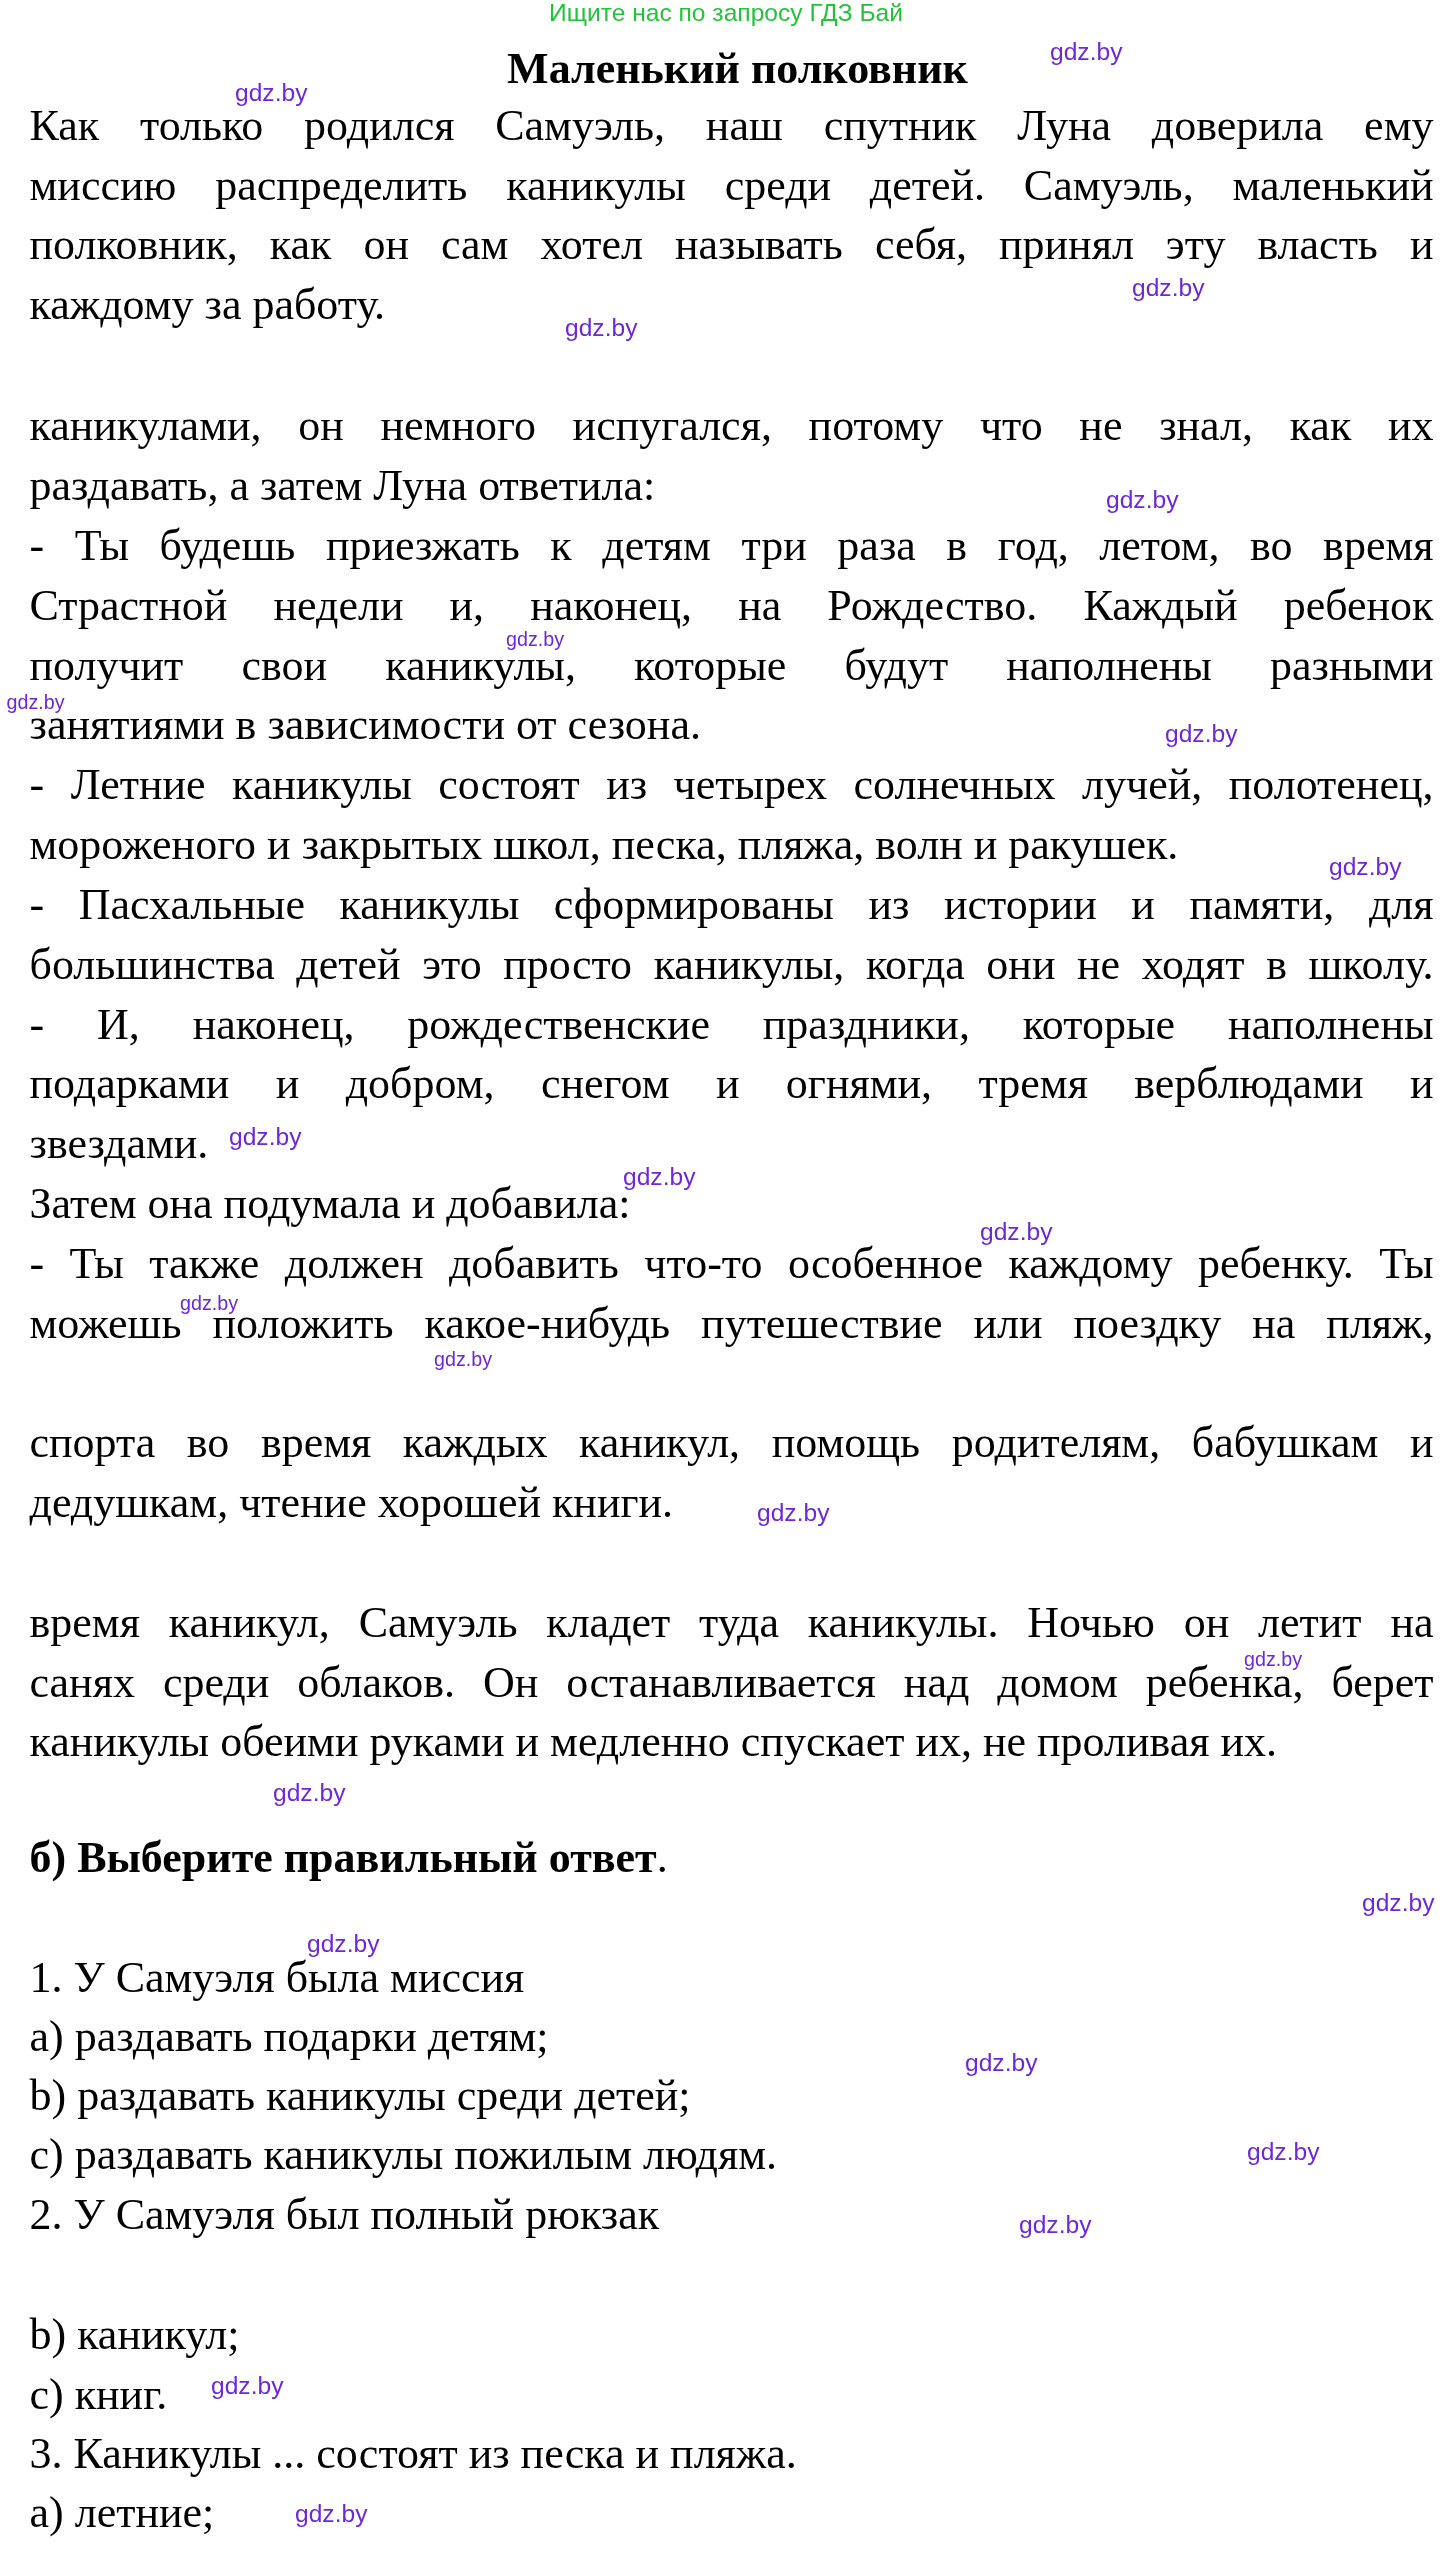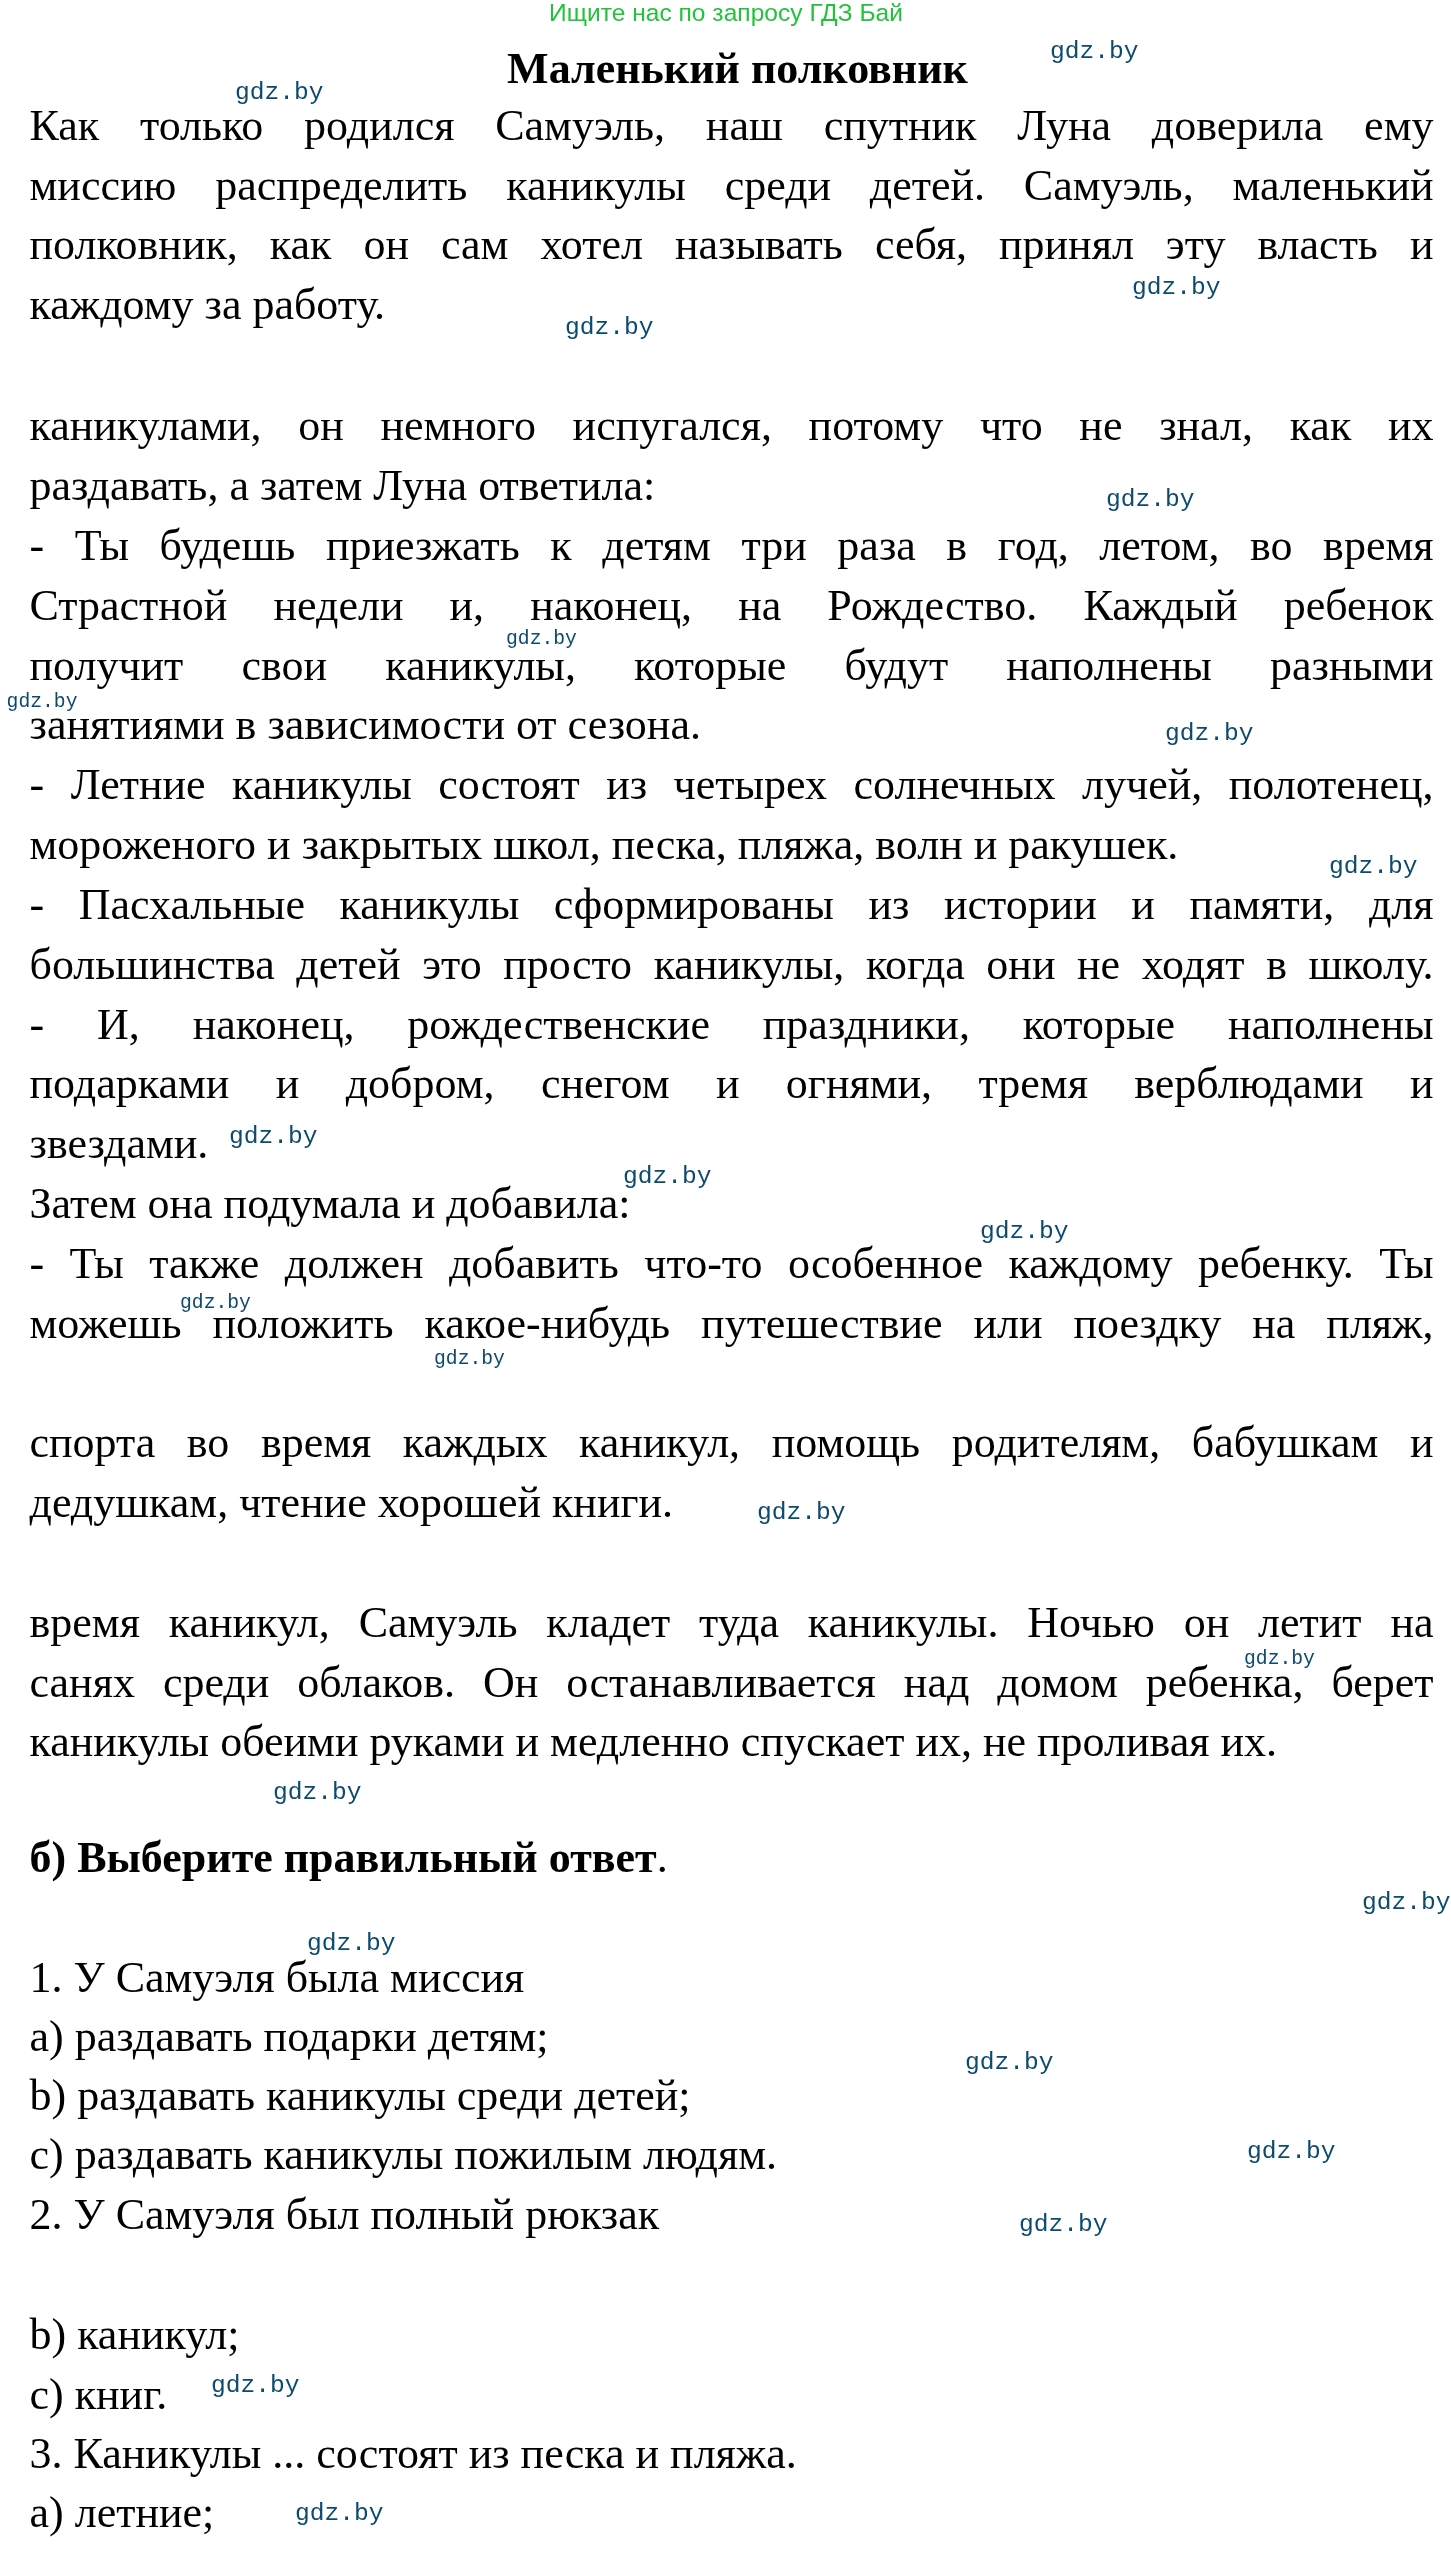--- a/index.html
+++ b/index.html
@@ -15,22 +15,22 @@
     text-align: center; font-family: "Liberation Serif", serif; font-weight: bold;
     font-size: 44px; line-height: 52px; color: #000;
   }
   .line {
     position: absolute; left: 29.5px; width: 1404px; height: 57px;
     font-family: "Liberation Serif", serif; font-size: 44px; line-height: 57px;
     color: #000; white-space: nowrap; overflow: visible;
   }
   .line.j { text-align: justify; text-align-last: justify; white-space: normal; }
   .wm {
-    position: absolute; font-family: Liberation Mono, monospace;
-    font-size: 24.6px; line-height: 26px; color: #0c4a6e; white-space: nowrap;
+    position: absolute; font-family: Liberation Sans, sans-serif;
+    font-size: 24.6px; line-height: 26px; color: #6d28d9; white-space: nowrap;
   }
   .wm.s { font-size: 19.7px; line-height: 21px; }
   .footer {
     position: absolute; left: 0; width: 1172px; top: 2539px; height: 24.6px;
     text-align: center; font-family: "Liberation Sans", sans-serif;
     font-size: 23px; line-height: 24.6px; color: #4b1aa0; margin-top: 41px;
   }
 </style>
 </head>
 <body>

